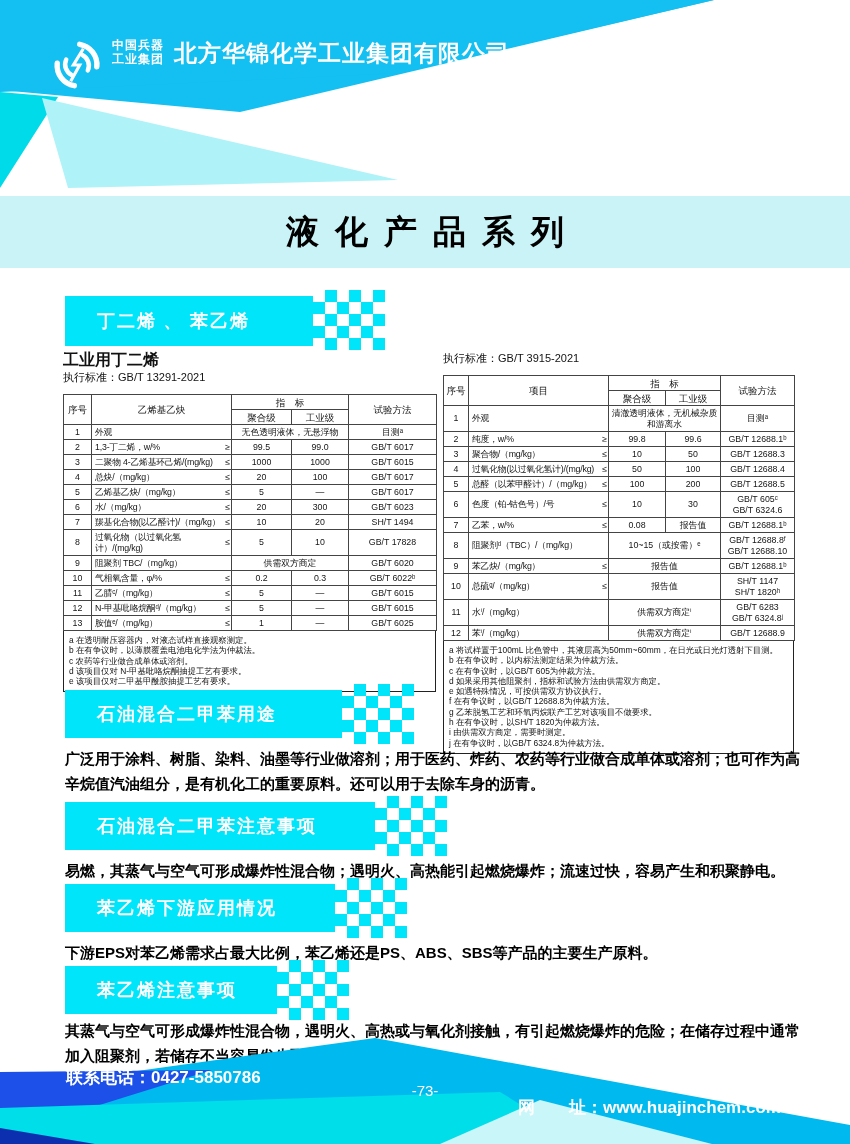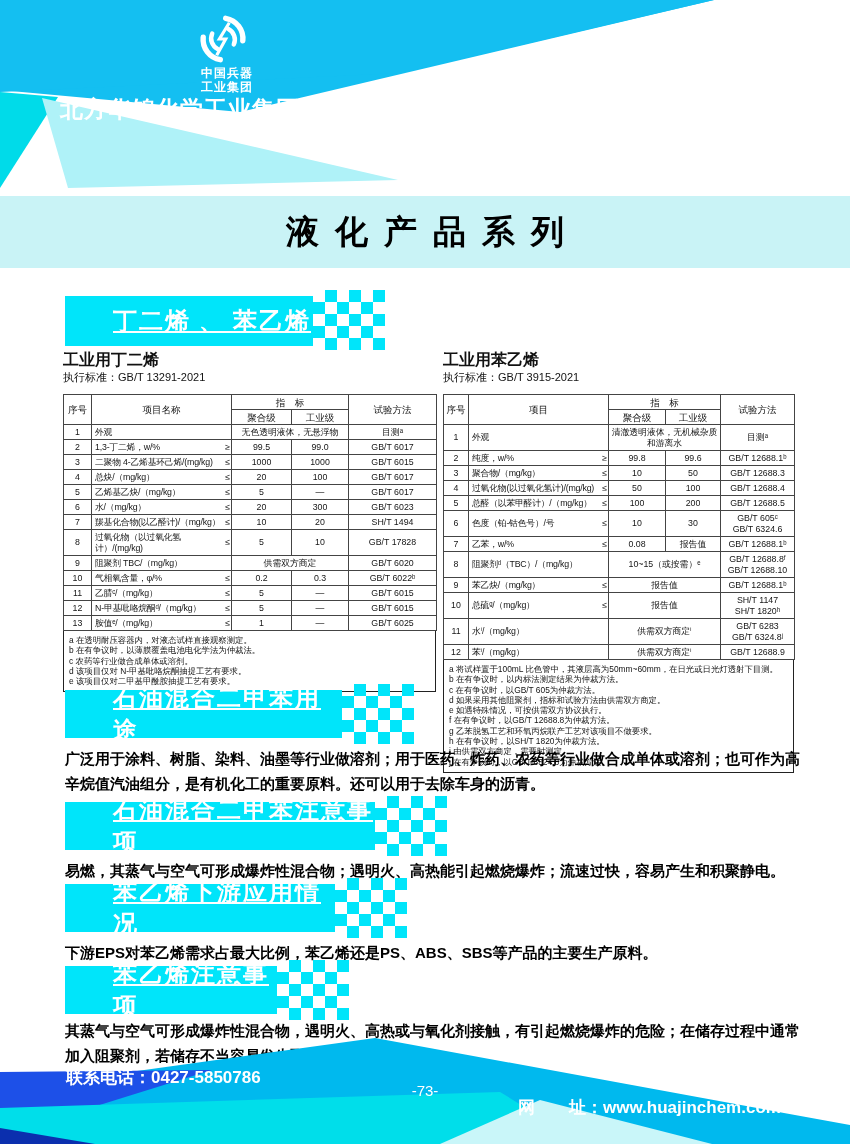--- a/index.html
+++ b/index.html
@@ -6,34 +6,34 @@
     --hdr-cyan:#14bff1; --band-cyan:#00e5fa; --title-band:#c9f3f6;
     --ftr-blue:#1d50e8; --ftr-cyan:#00b9ee; --ftr-turq:#00deea; --ftr-pale:#c9f6f9;
     --ink:#111;
   }
   html,body{margin:0;padding:0;}
   body{font-family:"Liberation Sans","DejaVu Sans",sans-serif;background:#888;}
   .page{position:relative;width:850px;height:1144px;background:#fff;margin:0 auto;overflow:hidden;}
 
   
   .hdr-svg{position:absolute;left:0;top:0;}
-  .logo-wrap{position:absolute;left:50px;top:12px;display:flex;align-items:center;color:#fff;z-index:3;flex-direction:column;}
+  .logo-wrap{position:absolute;left:50px;top:38px;display:flex;color:#fff;z-index:3;}
   .org{margin-left:8px;font-size:12px;font-weight:700;line-height:14px;letter-spacing:1px;}
   .company{margin-left:10px;font-size:23px;font-weight:700;letter-spacing:1px;}
 
   
   .title-band{position:absolute;left:0;top:196px;width:850px;height:72px;background:var(--title-band);
     display:flex;align-items:center;justify-content:center;}
   .page-title{font-family:"Liberation Serif","DejaVu Serif",serif;font-size:33px;font-weight:700;
     color:#000;letter-spacing:16px;padding-left:16px;}
 
   
   .band{position:absolute;background:var(--band-cyan);color:#fff;
     font-family:"Liberation Serif","DejaVu Serif",serif;font-weight:700;
-    display:flex;align-items:center;padding-left:48px;box-sizing:border-box;font-size:24px;letter-spacing:2px;text-decoration:underline;}
+    display:flex;align-items:center;padding-left:32px;box-sizing:border-box;font-size:18px;letter-spacing:2px;}
   .checkers{position:absolute;width:72px;height:60px;
     background:conic-gradient(var(--band-cyan) 90deg,transparent 90deg 180deg,var(--band-cyan) 180deg 270deg,transparent 270deg);
     background-size:24px 24px;}
 
   
   .prod-col{position:absolute;top:350px;}
   .prod-title{font-size:16px;font-weight:700;color:var(--ink);line-height:19px;}
   .prod-std{font-size:11px;color:var(--ink);line-height:17px;margin-bottom:8px;}
   table{border-collapse:collapse;table-layout:fixed;width:100%;border:1.5px solid #222;}
   th,td{border:1px solid #444;font-size:8.8px;color:#141414;text-align:center;vertical-align:middle;
@@ -98,21 +98,21 @@
           <colgroup>
             <col style="width: 28px;">
             <col style="width: 140px;">
             <col style="width: 60px;">
             <col style="width: 57px;">
             <col style="width: 88px;">
           </colgroup>
           <thead>
             <tr>
               <th rowspan="2">序号</th>
-              <th rowspan="2">项目名称</th>
+              <th rowspan="2">乙烯基乙炔</th>
               <th colspan="2">指　标</th>
               <th rowspan="2">试验方法</th>
             </tr>
             <tr>
               <th>聚合级</th>
               <th>工业级</th>
             </tr>
           </thead>
           <tbody>
             <tr>
@@ -299,21 +299,20 @@
           <div>a 在透明耐压容器内，对液态试样直接观察测定。</div>
           <div>b 在有争议时，以薄膜覆盖电池电化学法为仲裁法。</div>
           <div>c 农药等行业做合成单体或溶剂。</div>
           <div>d 该项目仅对 N-甲基吡咯烷酮抽提工艺有要求。</div>
           <div>e 该项目仅对二甲基甲酰胺抽提工艺有要求。</div>
         </div>
       </div>
   </div>
 
   <div class="prod-col" style="left:443px;width:351px;">
-    <div class="prod-title">工业用苯乙烯</div>
     <div class="prod-std">执行标准：GB/T 3915-2021</div>
     <div>
         <table>
           <colgroup>
             <col style="width: 25px;">
             <col style="width: 140px;">
             <col style="width: 57px;">
             <col style="width: 55px;">
             <col style="width: 74px;">
           </colgroup>

